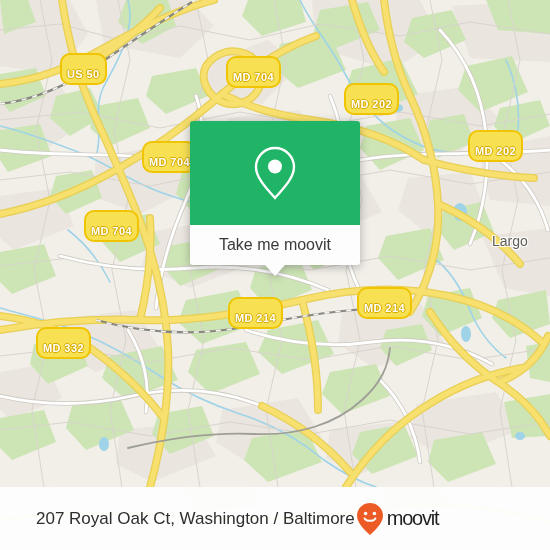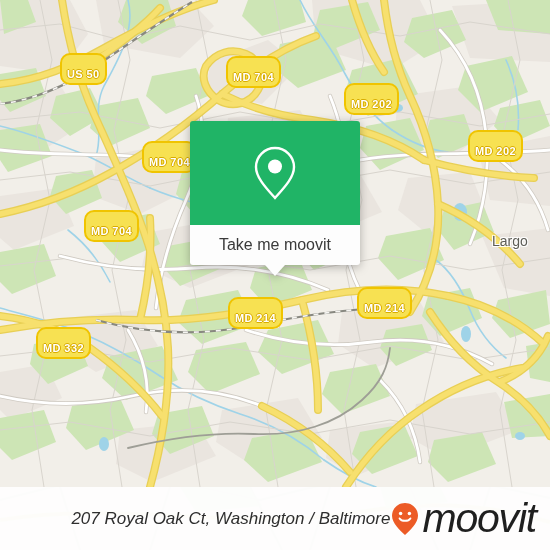--- a/index.html
+++ b/index.html
@@ -94,32 +94,31 @@
   .footer{
     position:absolute;left:0;top:487px;width:550px;height:63px;
     background:#fbfbfb;
     overflow:hidden;
   }
   .footer-map{position:absolute;left:0;top:-487px;width:550px;height:550px;opacity:.18;}
   .footer-veil{position:absolute;inset:0;background:rgba(255,255,255,.72);}
   .footer-inner{
     position:relative;z-index:3;
     height:100%;
-    display:flex;align-items:center;justify-content:flex-end;
-    padding:0 14px 0 26px;
+    display:flex;align-items:center;justify-content:flex-start;
+    padding:0 14px 0 36px;
     box-sizing:border-box;
-    font-style:italic;
   }
   .footer-title{
     font-size:17px;color:#2e2e2e;white-space:nowrap;
   }
   .brand{display:flex;align-items:center;gap:2px;}
   .brand-mark{width:30px;height:34px;display:block;}
   .brand-word{
-    font-size:41px;color:#1f1f1f;letter-spacing:-1.2px;
+    font-size:20px;color:#1f1f1f;letter-spacing:-1.2px;
     font-weight:normal;line-height:31px;
   }
 </style>
 </head>
 <body>
 
 <div id="app">
 
   <div class="map">
 

